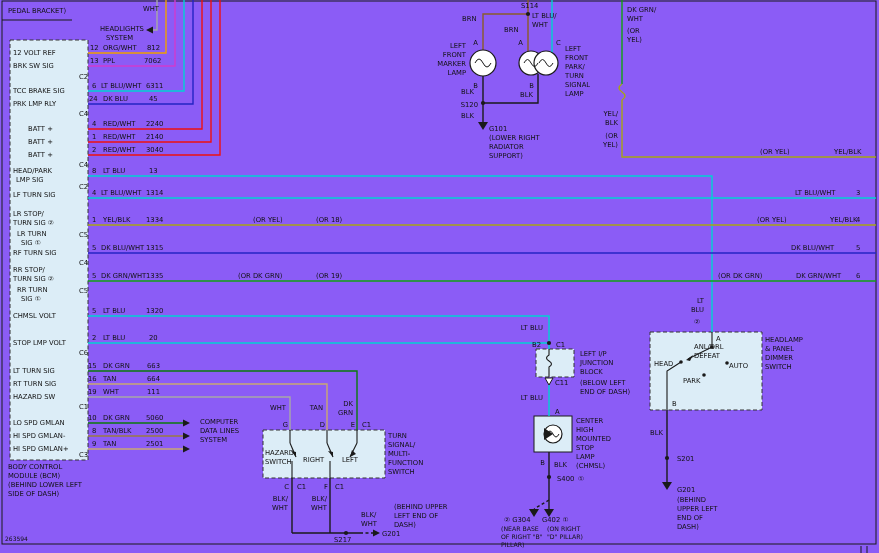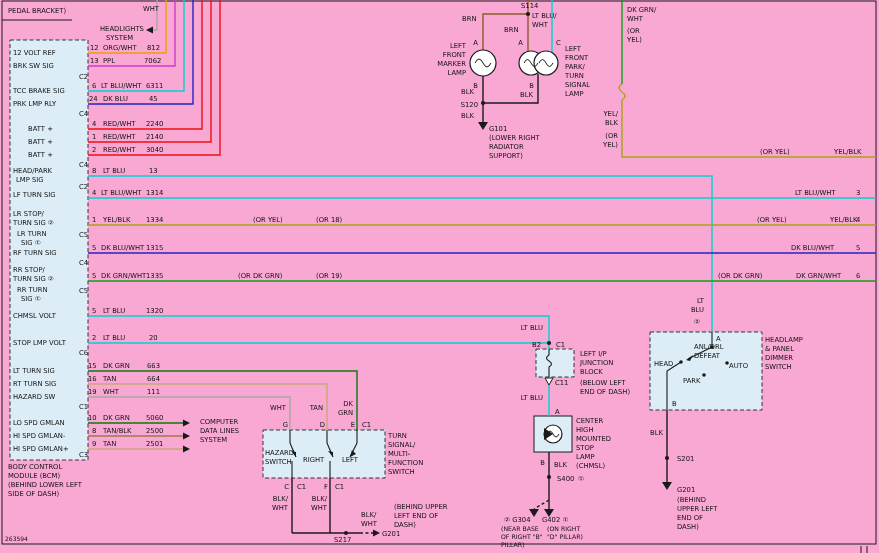--- a/index.html
+++ b/index.html
@@ -1,16 +1,16 @@
 <!DOCTYPE html>
 <html><head>
 <meta charset="utf-8">
 <style>
   html,body{margin:0;padding:0;background:#ffffff;}
-  #stage{position:relative;width:879px;height:553px;background:#f9a8d4;overflow:hidden;text-align:right;}
+  #stage{position:relative;width:879px;height:553px;background:#8b5cf6;overflow:hidden;text-align:right;}
   svg{display:block;}
   svg text{font-family:"DejaVu Sans", sans-serif;fill:#111;}
 </style>
 </head>
 <body>
 
 <div id="stage">
   <svg id="diagram" width="879" height="553" viewBox="0 0 879 553" xmlns="http://www.w3.org/2000/svg">
       <rect x="2" y="1" width="874" height="543" fill="none" stroke="#1a1a1a" stroke-width="1" stroke-dasharray="none"></rect>
       <rect x="10" y="40" width="78" height="420" fill="#dcedf7" stroke="#333333" stroke-width="1" stroke-dasharray="4 2.5"></rect>

